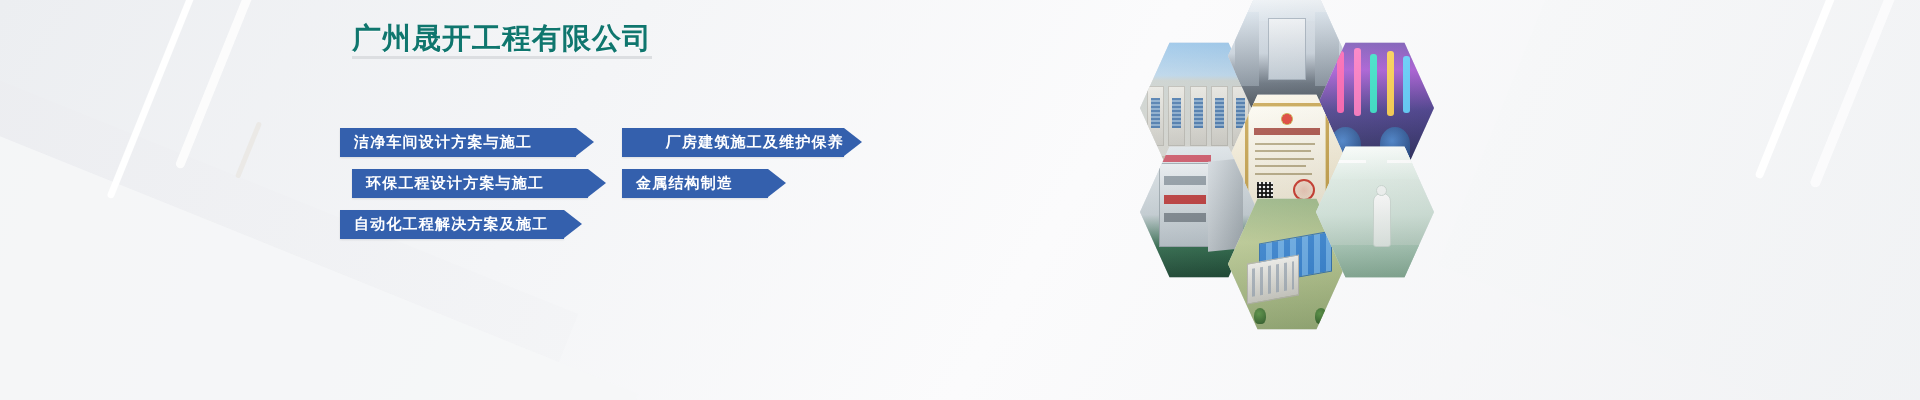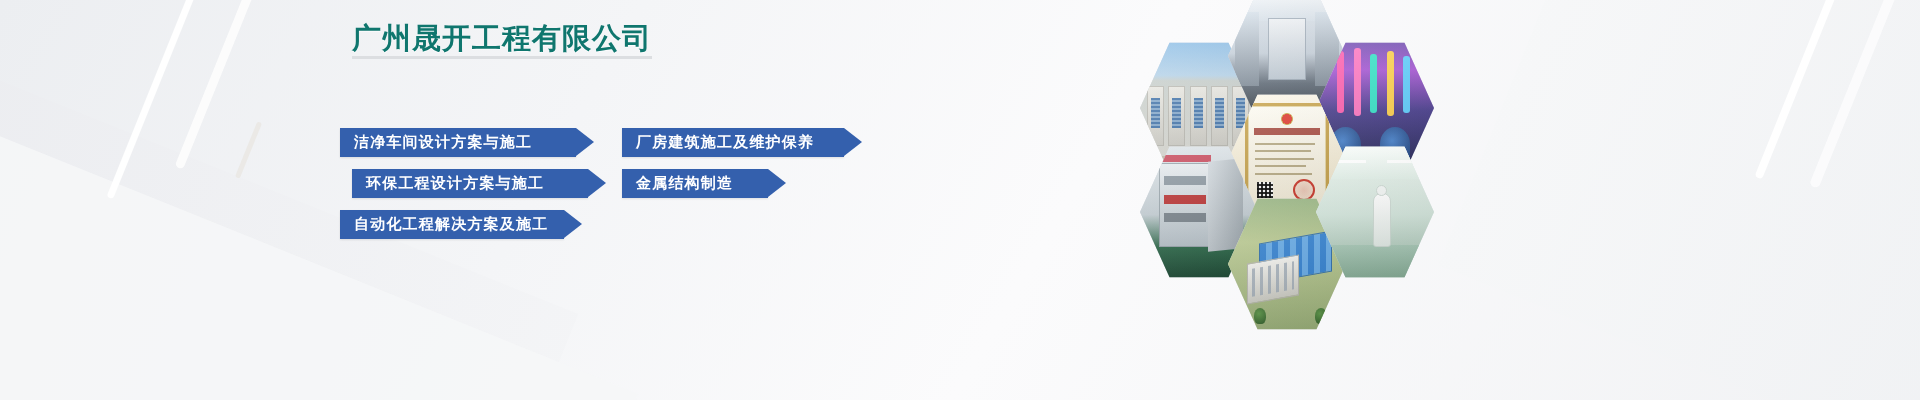--- a/index.html
+++ b/index.html
@@ -121,21 +121,21 @@
     border-bottom: 14.5px solid transparent;
     border-left: 18px solid #3460ad;
   }
   .tag-label { position: relative; z-index: 2; }
 
   
   .tag.w1 { width: 236px; }
   .tag.w2 { width: 228px; }
   .tag.w3 { width: 224px; }
   .tag.w4 { width: 236px; }
-  .tag.r1 { width: 222px; }
+  .tag.r1 { width: 222px; justify-content: flex-end; }
   .tag.r2 { width: 220px; }
   .tag.r3 { width: 146px; align-items: center; }
 
   .tag-col-left .tag.w4 { margin-left: 12px; }
 
   
   .hex-collage {
     position: absolute;
     left: 1140px; top: -16px;
     width: 330px; height: 330px;

